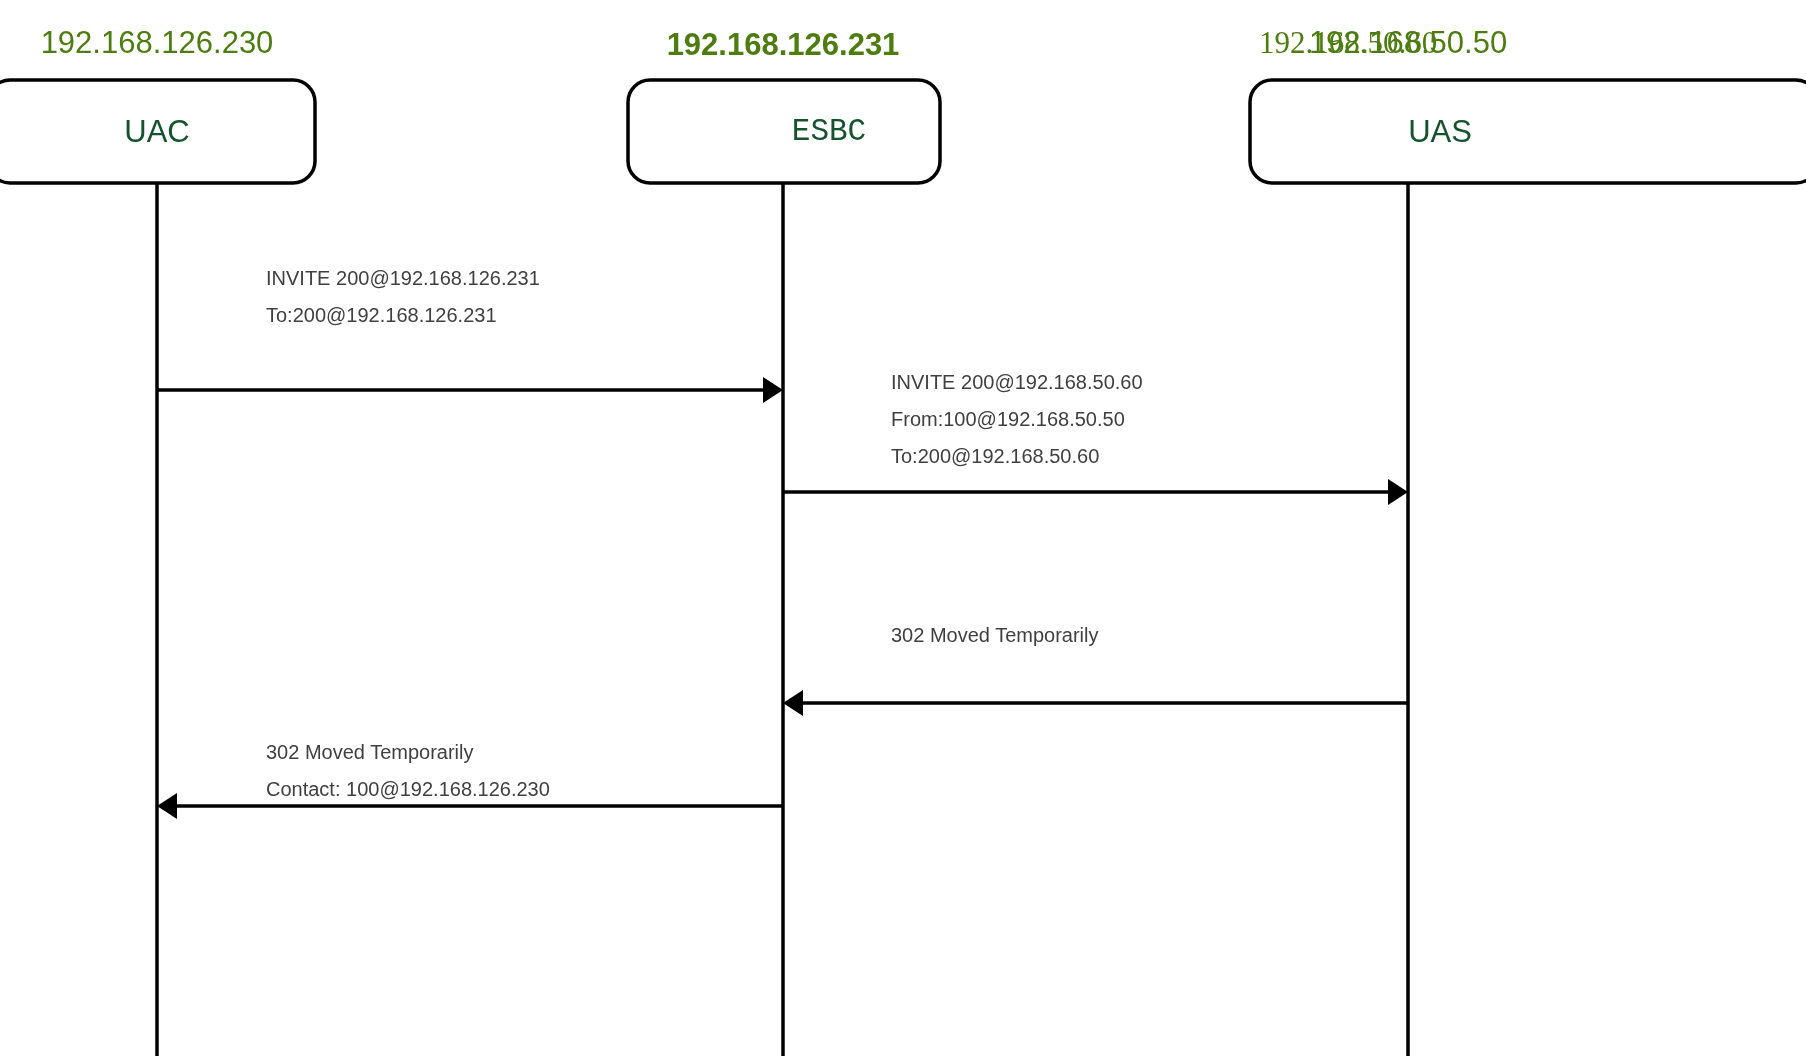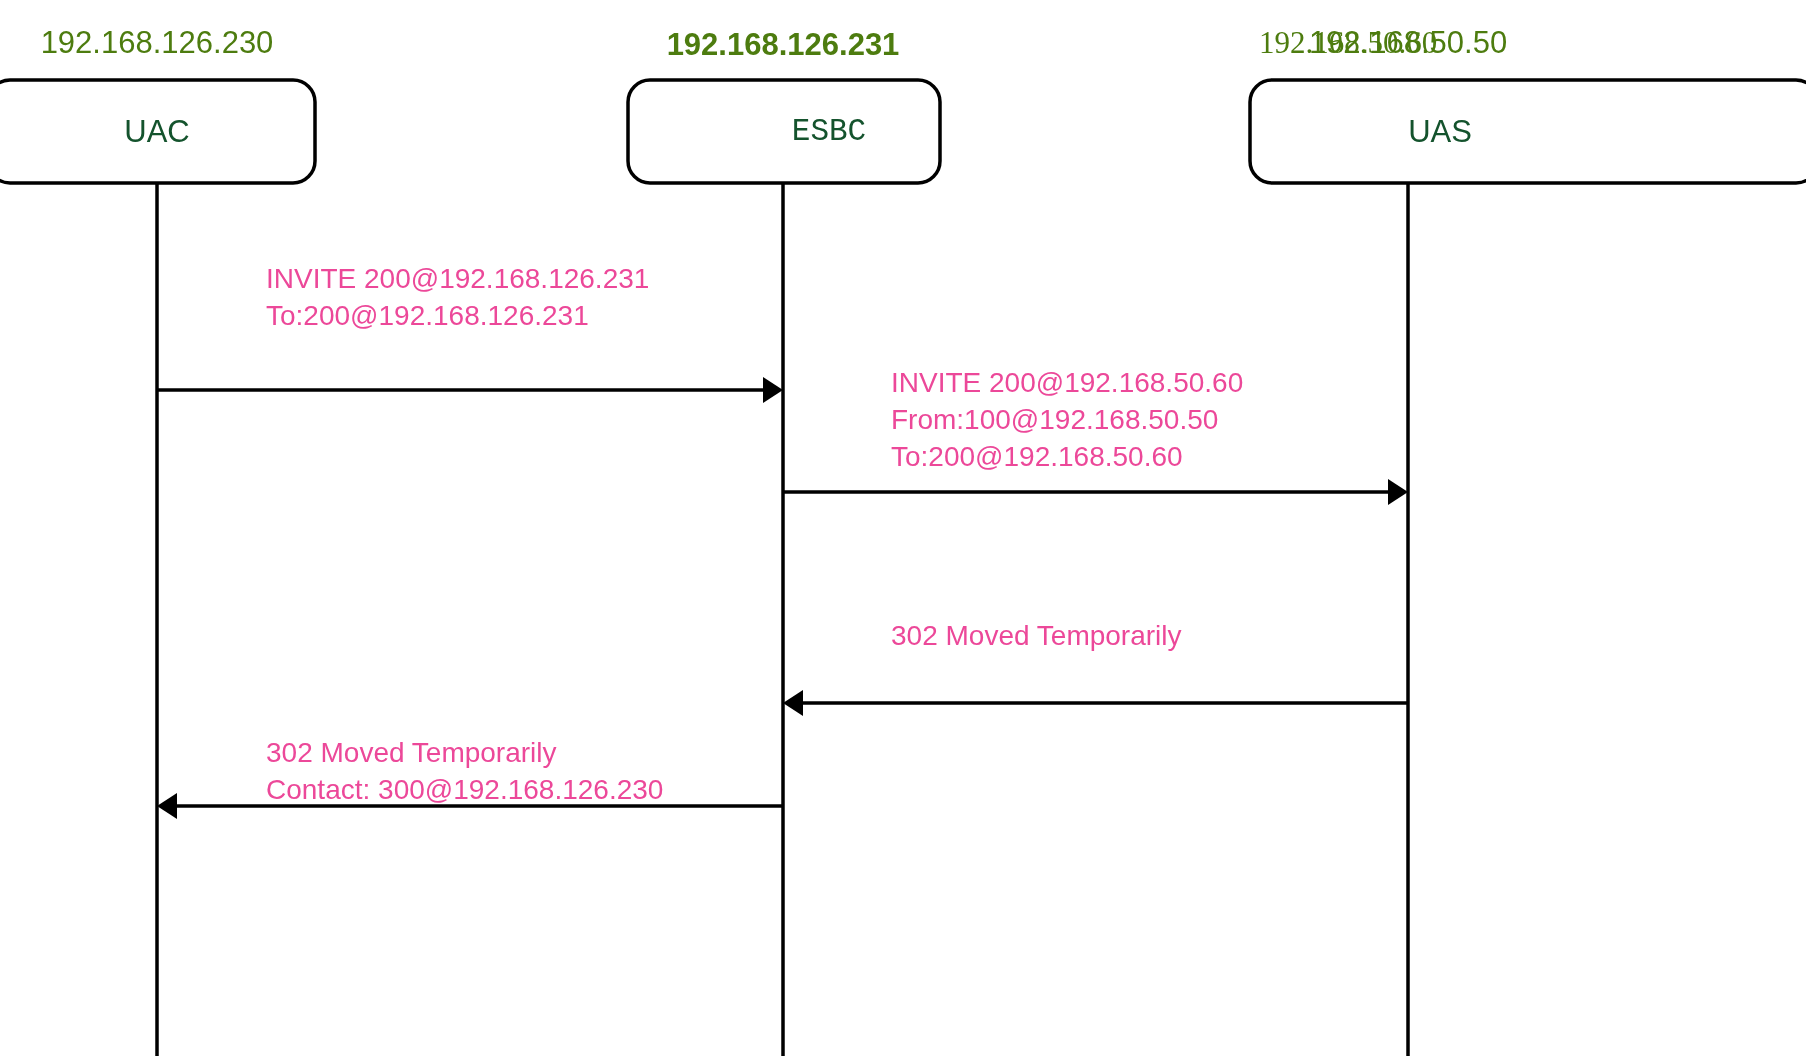--- a/index.html
+++ b/index.html
@@ -36,24 +36,24 @@
   .actor-label {
     position: absolute;
     font-size: 31px;
     line-height: 31px;
     white-space: nowrap;
     transform: translateX(-50%);
     color: #14532d;
   }
   .msg-text {
     position: absolute;
-    font-size: 28px;
+    font-size: 20px;
     line-height: 37px;
     white-space: nowrap;
-    color: #ec4899;
+    color: #404040;
   }
   .msg-text div {
     white-space: nowrap;
   }
 </style>
 </head>
 <body>
 
 <div id="canvas">
 
@@ -99,17 +99,17 @@
       <div class="msg-text" style="left: 891px; top: 364px;">
         <div>INVITE 200@192.168.50.60</div>
         <div>From:100@192.168.50.50</div>
         <div>To:200@192.168.50.60</div>
       </div>
       <div class="msg-text" style="left: 891px; top: 617px;">
         <div>302 Moved Temporarily</div>
       </div>
       <div class="msg-text" style="left: 266px; top: 734px;">
         <div>302 Moved Temporarily</div>
-        <div>Contact: 300@192.168.126.230</div>
+        <div>Contact: 100@192.168.126.230</div>
       </div>
     </div>
 
 </div>
 
 </body></html>

